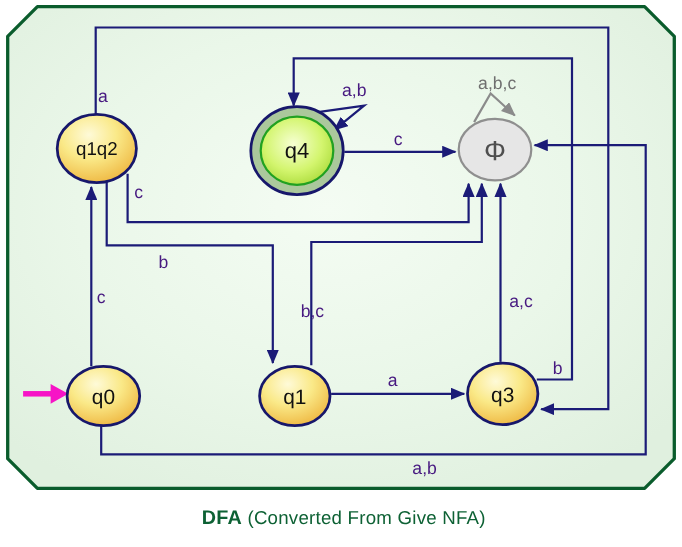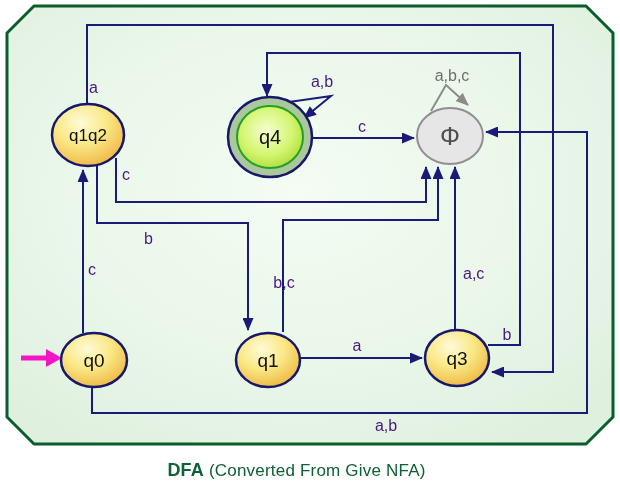--- a/index.html
+++ b/index.html
@@ -1,19 +1,19 @@
 <!DOCTYPE html>
 <html><head>
 <meta charset="utf-8">
 <style>
   html,body{margin:0;padding:0;background:#ffffff;}
   .stage{position:relative;width:620px;height:497px;background:#ffffff;overflow:hidden;
          font-family:"Liberation Sans", sans-serif;}
   .diagram-svg{position:absolute;left:0;top:0;}
-  .caption{position:absolute;left:0;top:460px;width:593px;text-align:center;
+  .caption{position:absolute;left:16px;top:460px;width:593px;text-align:center;
            color:#0d6134;font-size:17px;letter-spacing:.2px;}
   .caption .cap-bold{font-weight:bold;font-size:18px;}
   svg text{font-family:"Liberation Sans", sans-serif;}
   .edge-label{fill:#471980;font-size:16px;}
   .edge-label-gray{fill:#6f6f6f;font-size:16px;}
   .state-label{fill:#111111;}
 </style>
 </head>
 <body>
 

